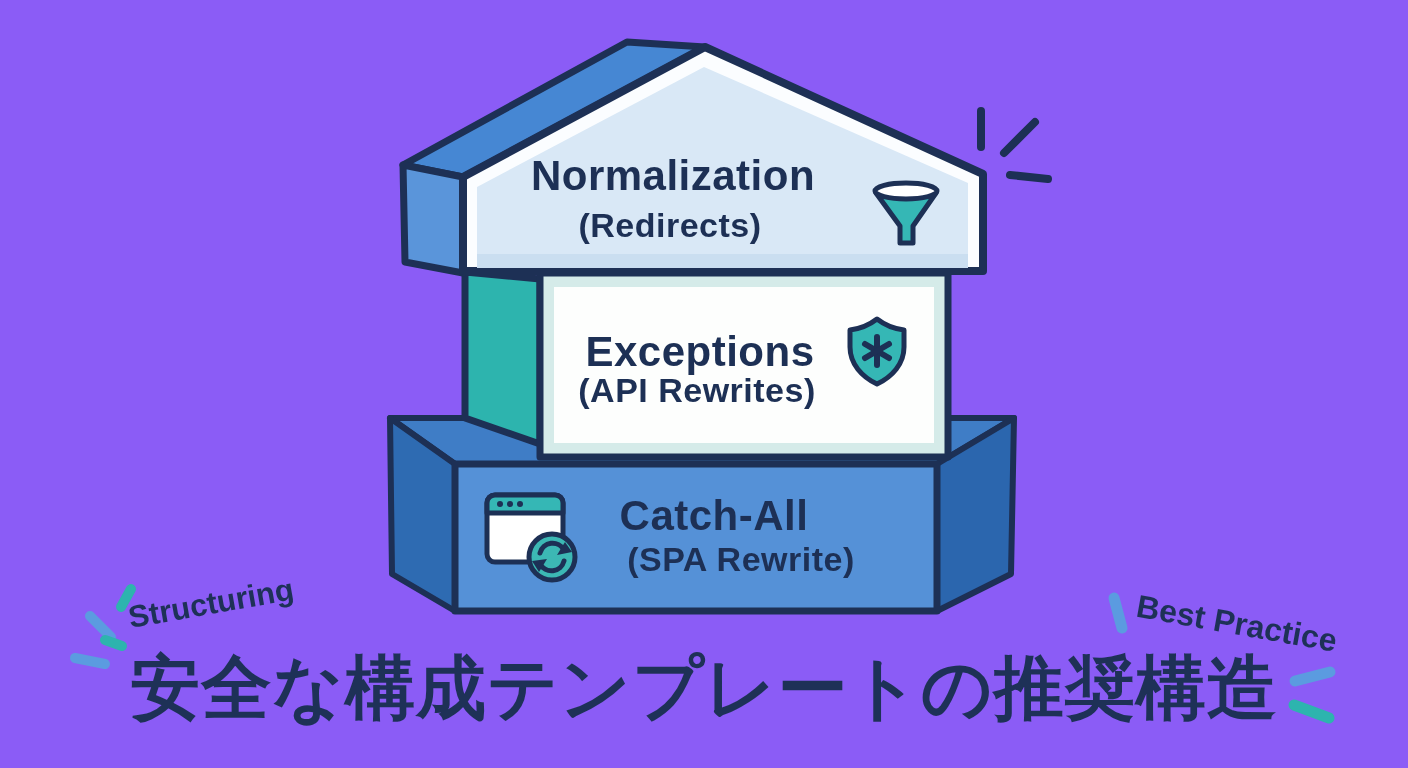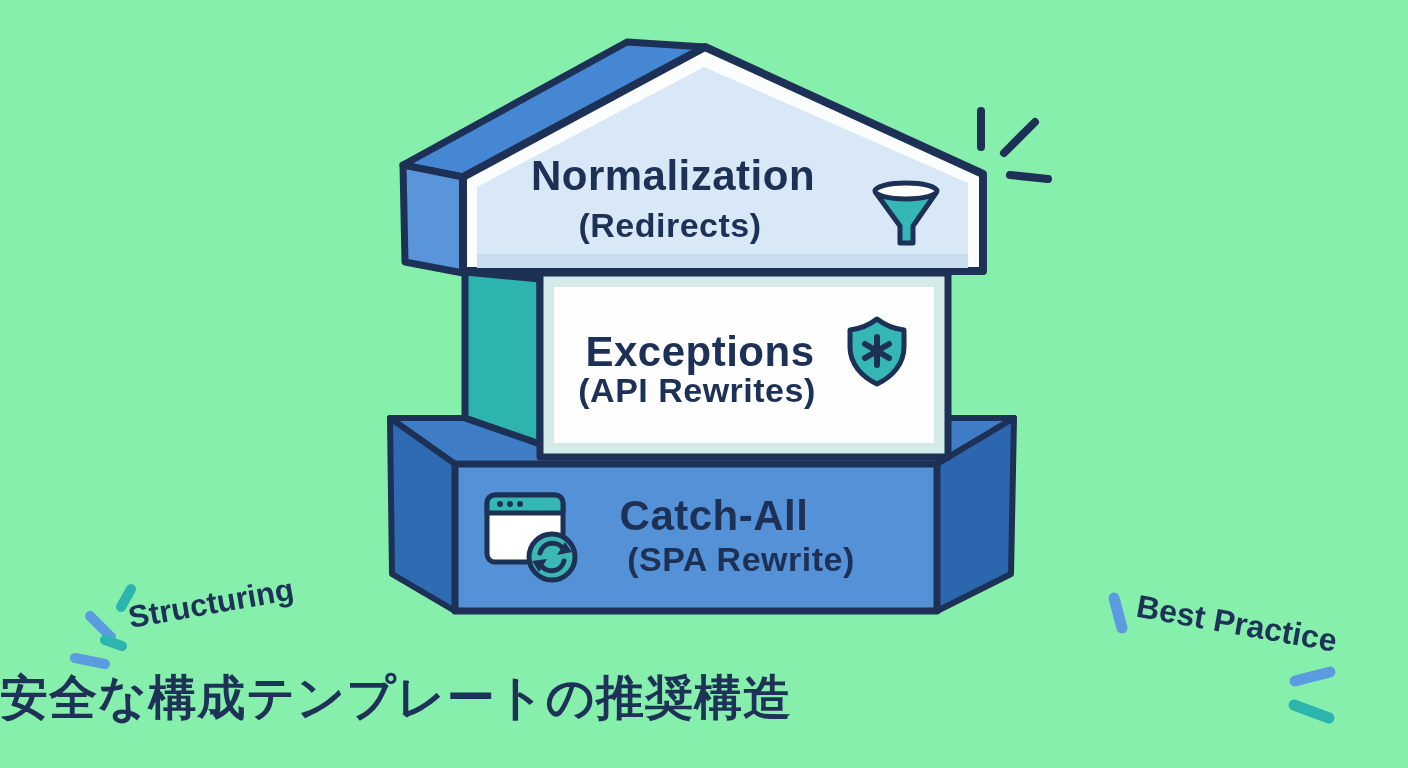--- a/index.html
+++ b/index.html
@@ -1,32 +1,33 @@
 <!DOCTYPE html>
 <html><head>
 <meta charset="utf-8">
 <style>
   html,body{margin:0;padding:0;}
   body{
     width:1408px;height:768px;overflow:hidden;
     background:#fafaf8;
     font-family:"Liberation Sans","DejaVu Sans",sans-serif;
   }
-  .canvas{position:relative;width:1408px;height:768px;background:#86efac;}
+  .canvas{position:relative;width:1408px;height:768px;background:#8b5cf6;}
   .diagram-svg{position:absolute;left:0;top:0;}
   svg text{
     font-family:"Liberation Sans","DejaVu Sans",sans-serif;
     fill:#1d3055;
   }
   .t-title{font-size:42px;font-weight:700;letter-spacing:0.5px;}
   .t-sub{font-size:34px;font-weight:600;letter-spacing:0.5px;}
   .jp-heading{
     position:absolute;left:0;top:642px;width:100%;
-    font-size:48px;font-weight:700;letter-spacing:1px;
-    color:#1e3157;white-space:nowrap;margin-top:24px;
+    text-align:center;
+    font-size:70px;font-weight:700;letter-spacing:1px;
+    color:#1e3157;white-space:nowrap;
   }
   .tag{
     position:absolute;color:#1e3157;white-space:nowrap;font-weight:700;
   }
   .tag-left{
     left:132px;top:600px;font-size:31px;
     transform:rotate(-10deg);transform-origin:left bottom;
   }
   .tag-right{
     left:1140px;top:588px;font-size:32px;

